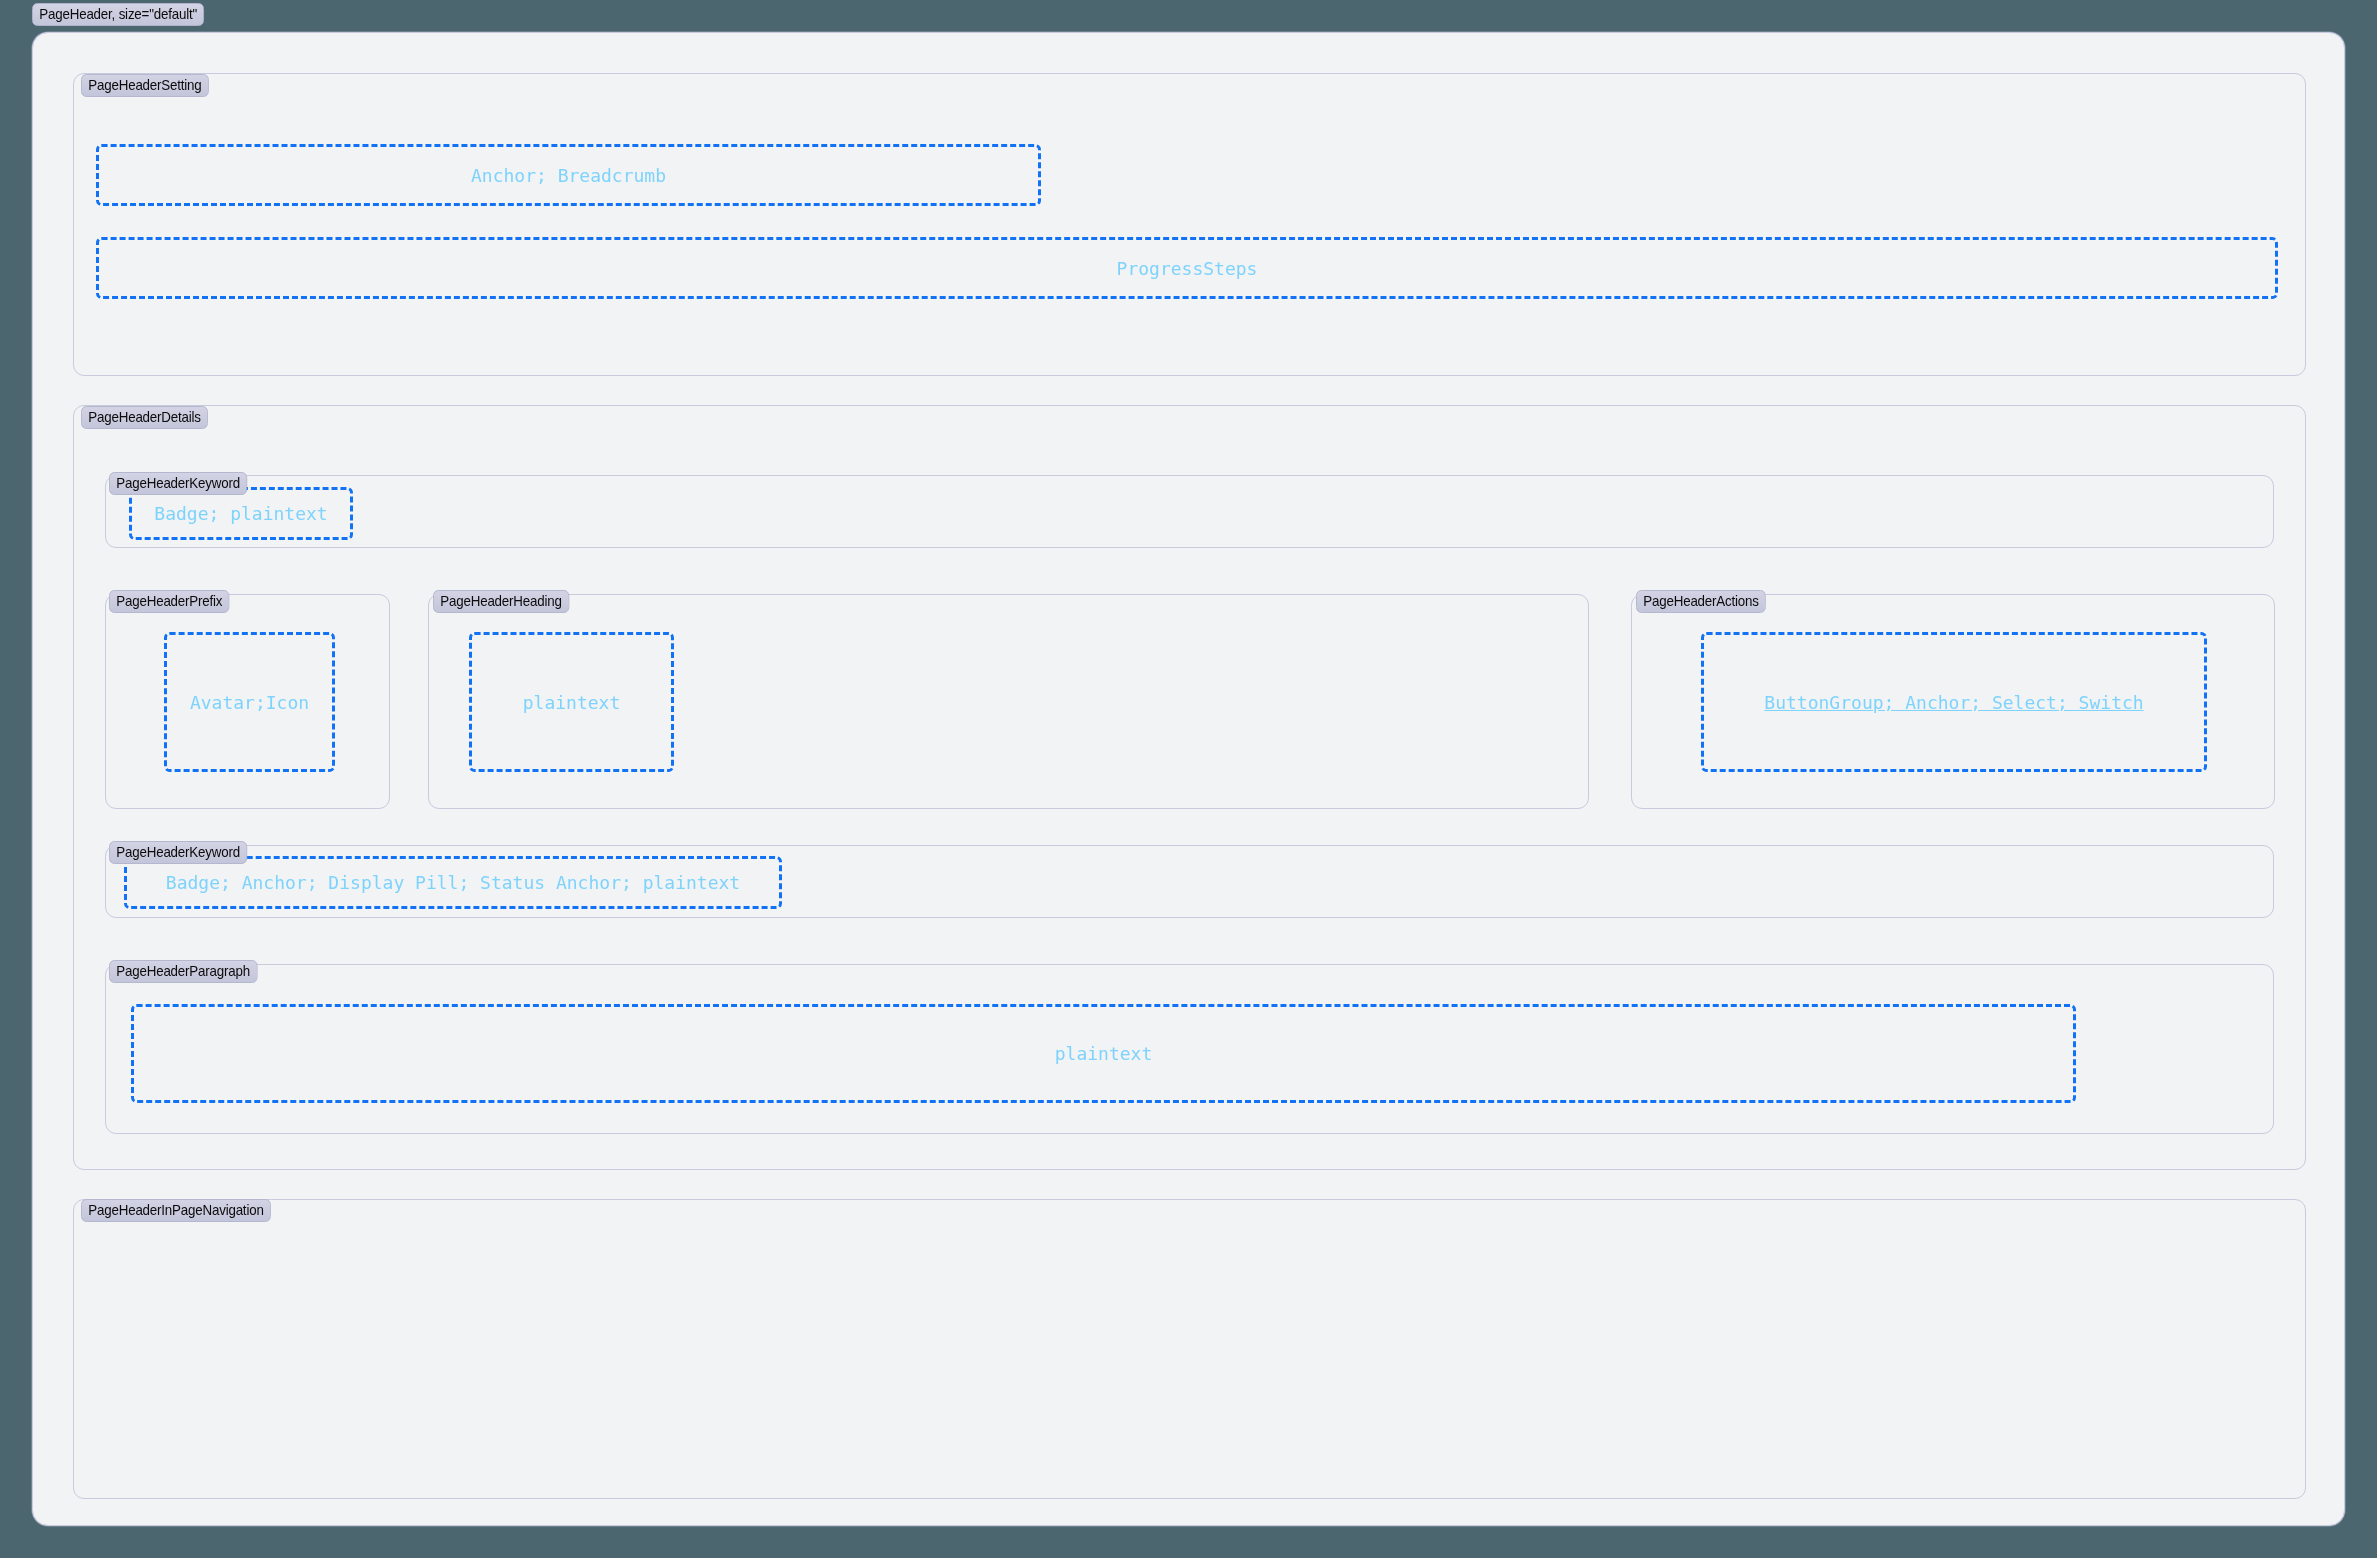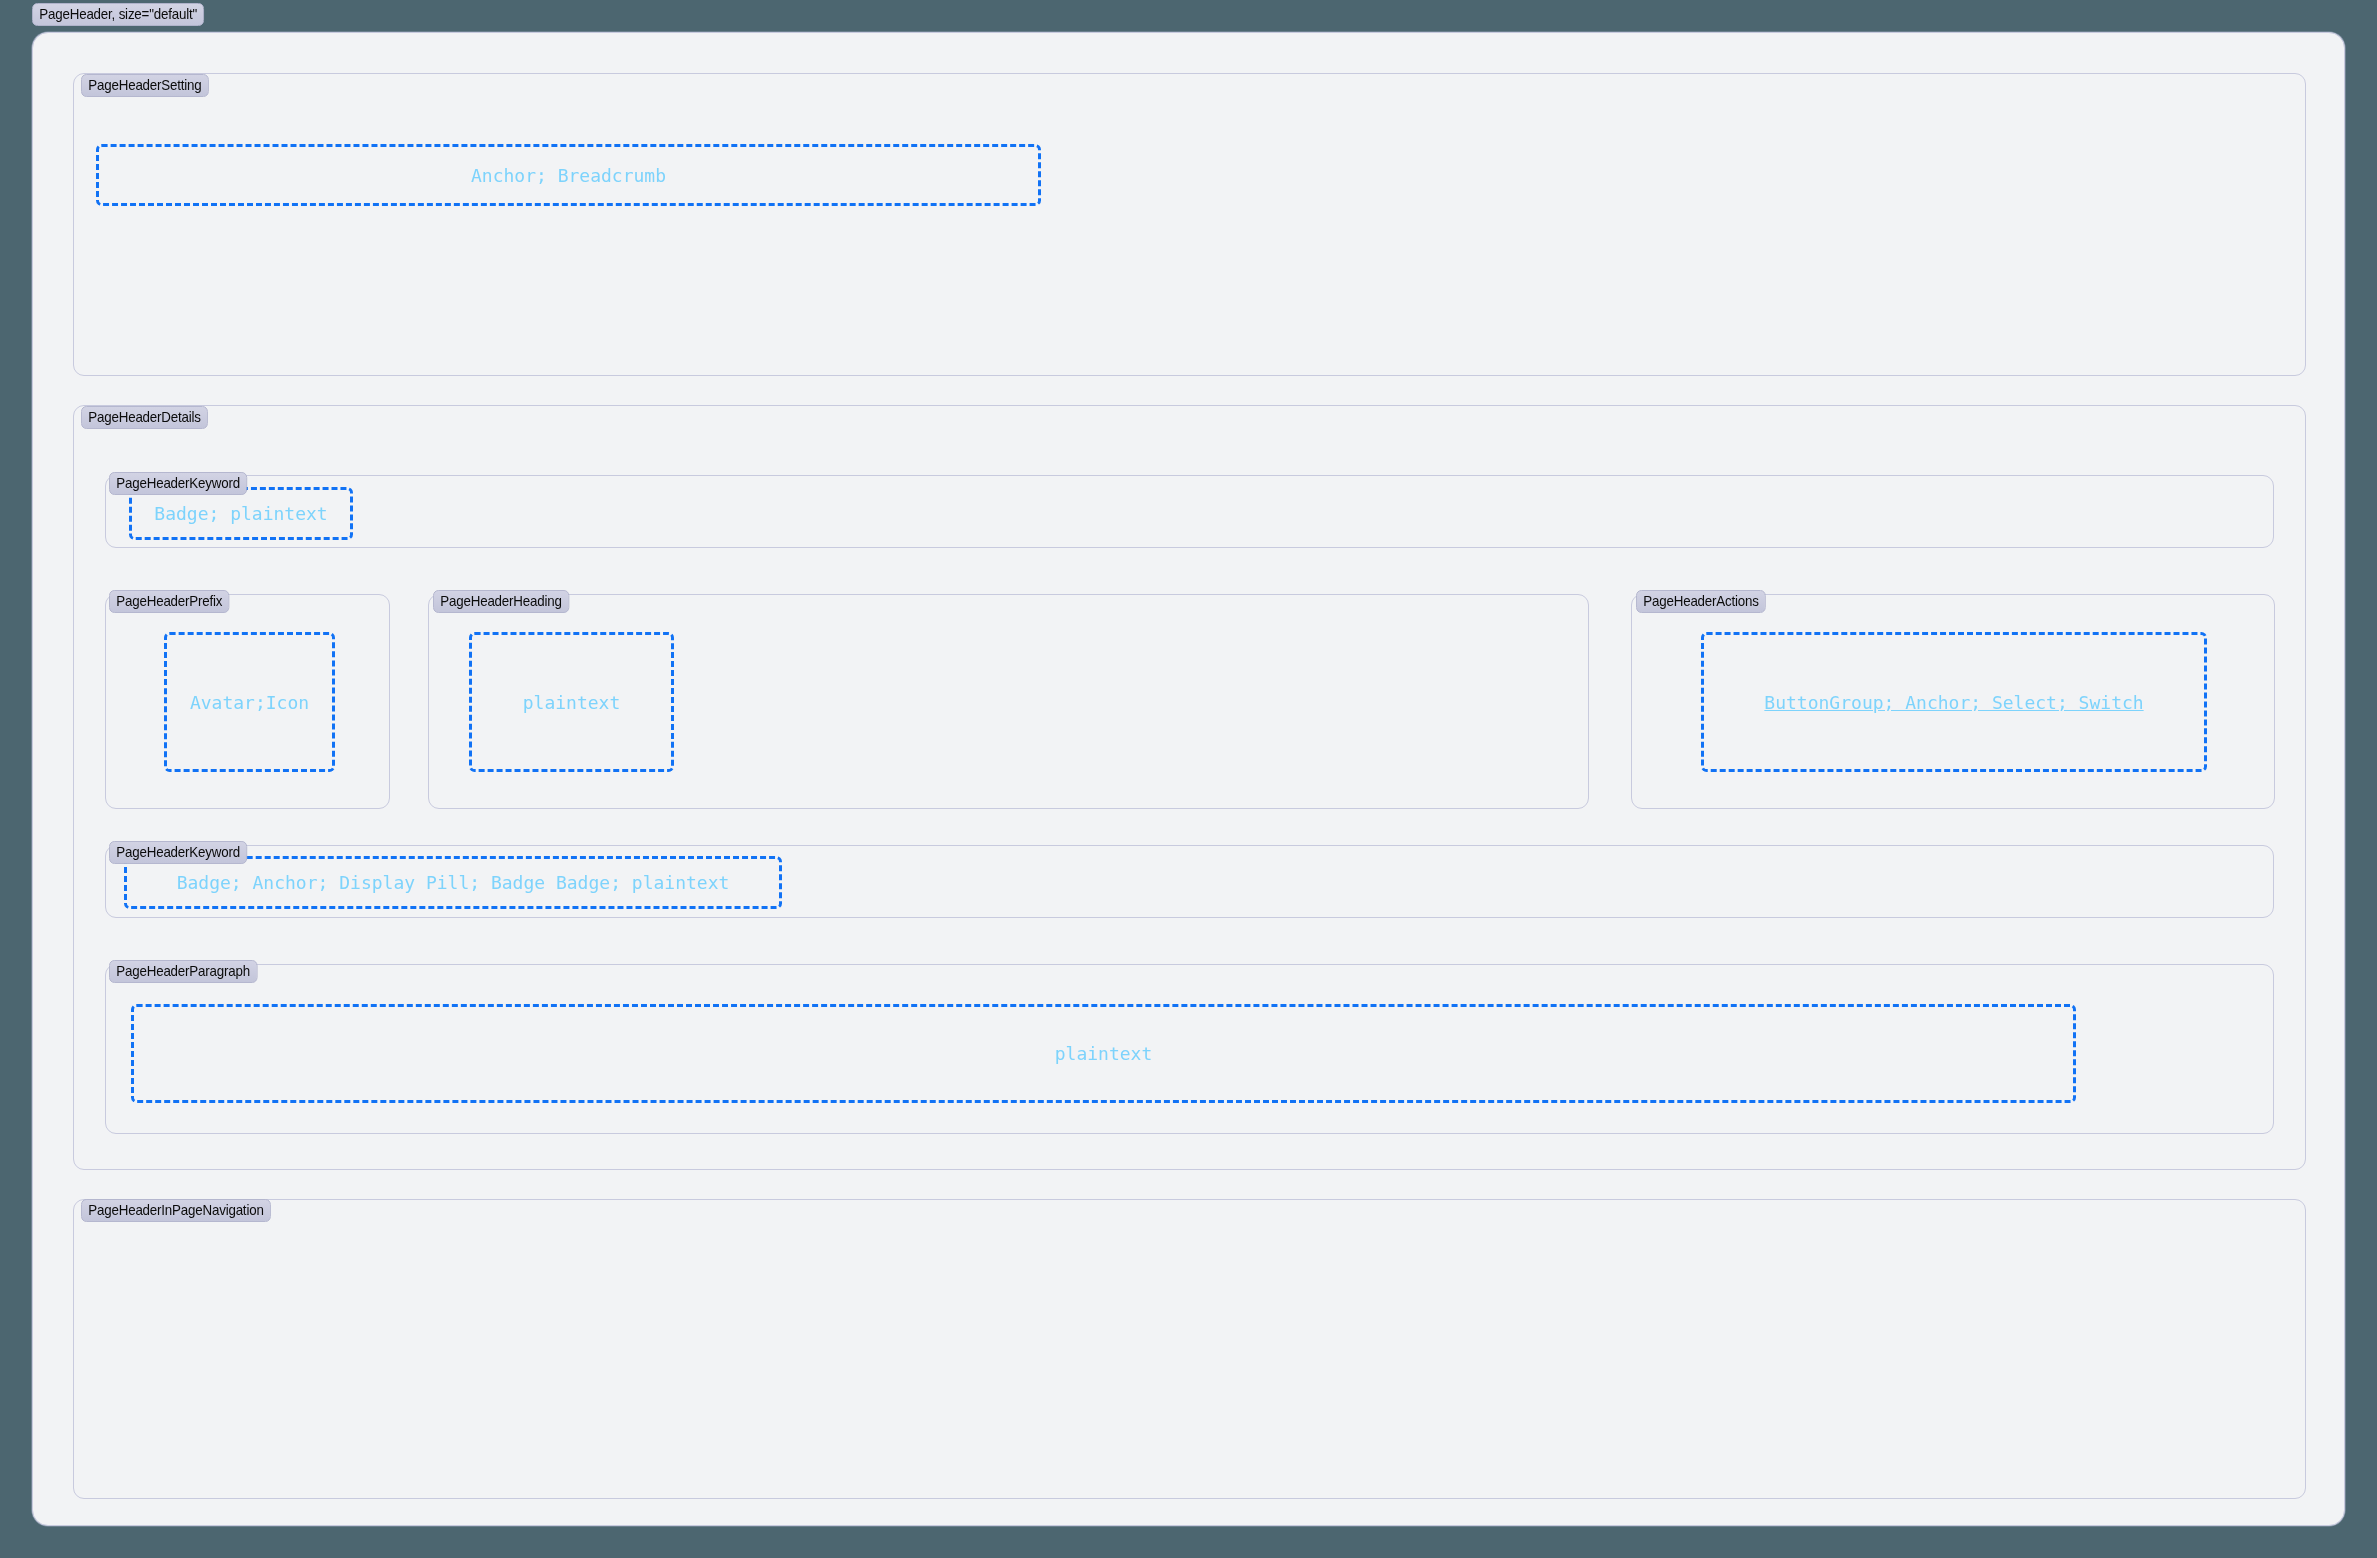--- a/index.html
+++ b/index.html
@@ -72,20 +72,21 @@
   <div class="pill" style="left:32px;top:2.5px;">PageHeader, size="default"</div>
 
   <div class="card outer" style="left:32px;top:32px;width:2313px;height:1494px;">
   </div>
 
   <div class="card" style="left:73px;top:73px;width:2233px;height:303px;"></div>
   <div class="pill" style="left:81px;top:74px;">PageHeaderSetting</div>
 
   <div class="slot" style="left:96px;top:144px;width:945px;height:62px;">Anchor; Breadcrumb</div>
 
+  <div class="slot" style="left:96px;top:237px;width:2182px;height:62px;">ProgressSteps</div>
 
   <div class="card" style="left:73px;top:405px;width:2233px;height:765px;"></div>
   <div class="pill" style="left:81px;top:406px;">PageHeaderDetails</div>
 
   <div class="card" style="left:105px;top:475px;width:2169px;height:73px;"></div>
   <div class="pill" style="left:109px;top:472px;">PageHeaderKeyword</div>
   <div class="slot" style="left:129px;top:487px;width:224px;height:53px;text-align:right;">Badge; plaintext</div>
 
   <div class="card" style="left:105px;top:594px;width:285px;height:215px;"></div>
   <div class="pill" style="left:109px;top:590px;">PageHeaderPrefix</div>
@@ -94,21 +95,21 @@
   <div class="card" style="left:428px;top:594px;width:1161px;height:215px;"></div>
   <div class="pill" style="left:433px;top:590px;">PageHeaderHeading</div>
   <div class="slot" style="left:469px;top:632px;width:205px;height:140px;">plaintext</div>
 
   <div class="card" style="left:1631px;top:594px;width:644px;height:215px;"></div>
   <div class="pill" style="left:1636px;top:590px;">PageHeaderActions</div>
   <div class="slot" style="left:1701px;top:632px;width:506px;height:140px;text-decoration:underline;">ButtonGroup; Anchor; Select; Switch</div>
 
   <div class="card" style="left:105px;top:845px;width:2169px;height:73px;"></div>
   <div class="pill" style="left:109px;top:841px;">PageHeaderKeyword</div>
-  <div class="slot" style="left:124px;top:856px;width:658px;height:53px;">Badge; Anchor; Display Pill; Badge Badge; plaintext</div>
+  <div class="slot" style="left:124px;top:856px;width:658px;height:53px;">Badge; Anchor; Display Pill; Status Anchor; plaintext</div>
 
   <div class="card" style="left:105px;top:964px;width:2169px;height:170px;"></div>
   <div class="pill" style="left:109px;top:960px;">PageHeaderParagraph</div>
   <div class="slot" style="left:131px;top:1004px;width:1945px;height:99px;">plaintext</div>
 
   <div class="card" style="left:73px;top:1199px;width:2233px;height:300px;"></div>
   <div class="pill" style="left:81px;top:1199px;">PageHeaderInPageNavigation</div>
 
 </div>
 

